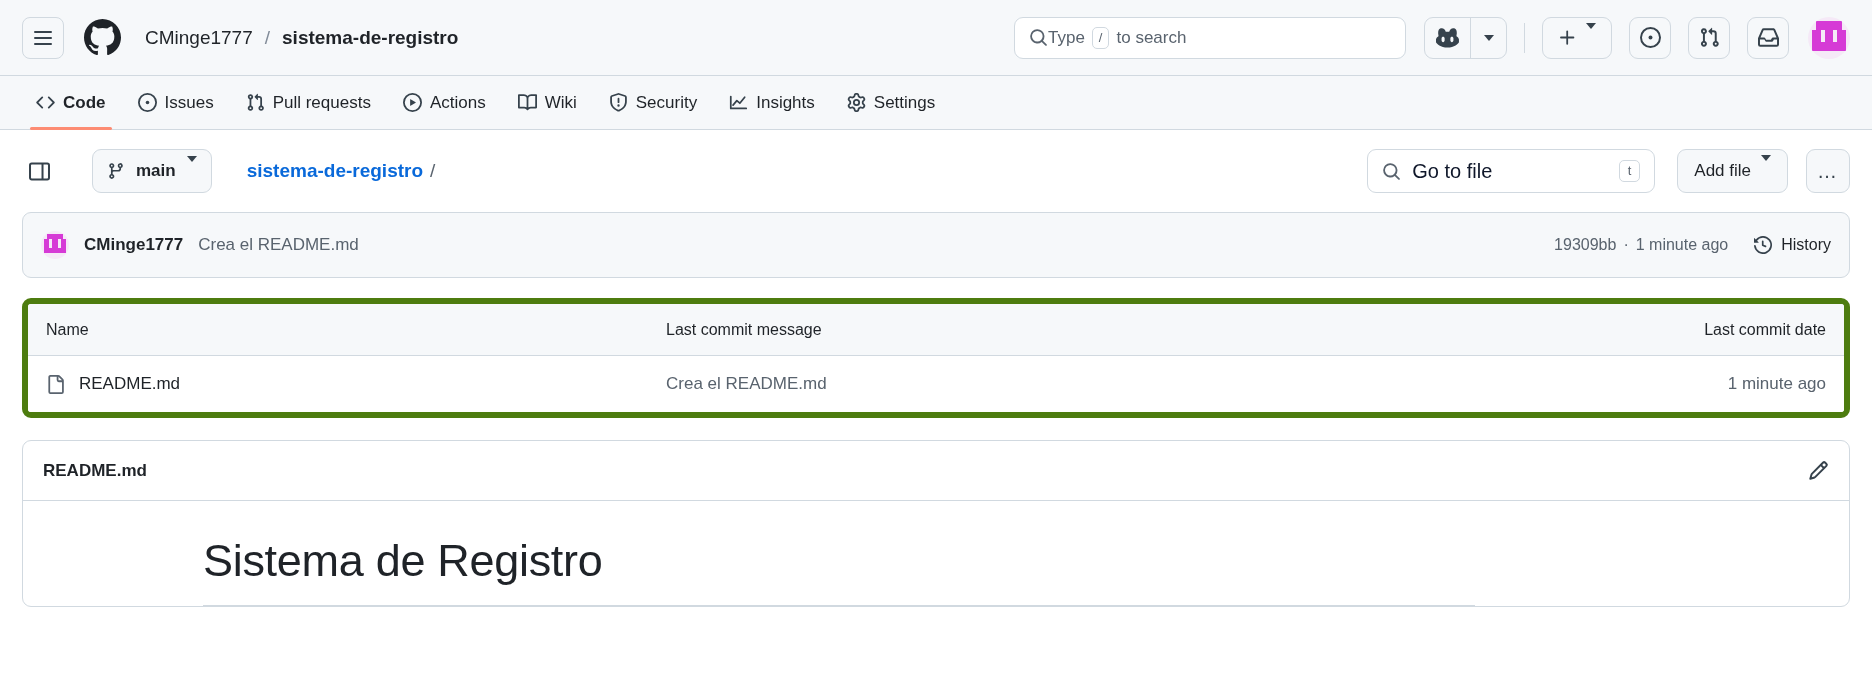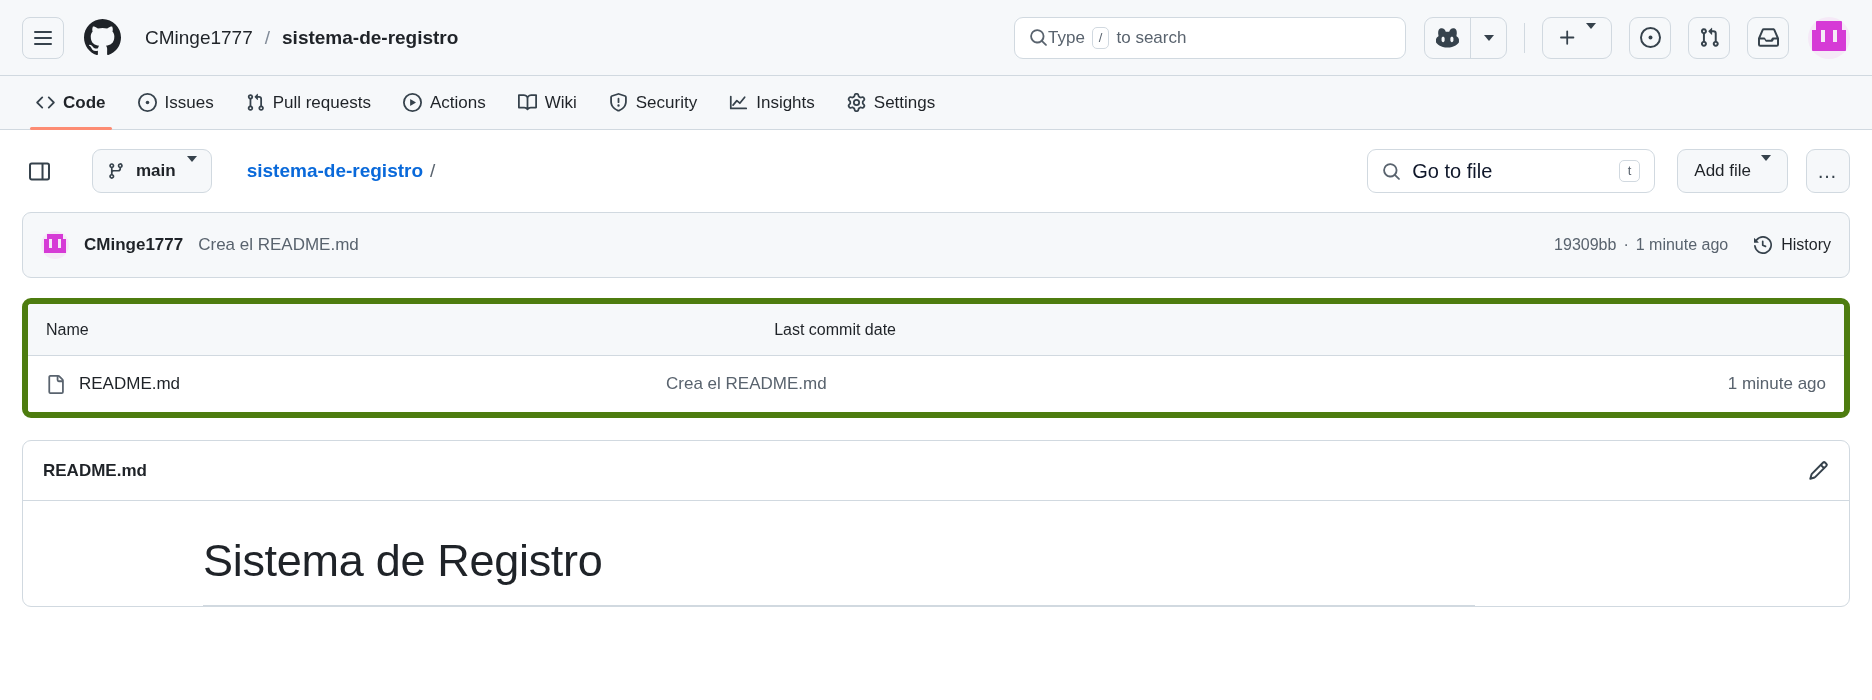--- a/index.html
+++ b/index.html
@@ -534,20 +534,21 @@
           </svg>
         </span>
         <span>History</span>
       </span>
     </div>
   </div>
 
   <div class="table">
     <div class="thead">
       <div class="col-name">Name</div>
+      <div class="col-msg">Last commit message</div>
       <div class="col-date">Last commit date</div>
     </div>
 
     <div class="trow">
       <div class="col-name">
         <span>
           <svg width="19" height="19" viewBox="0 0 16 16" fill="#59636e">
             <path d="M2 1.75C2 .784 2.784 0 3.75 0h6.586c.464 0 .909.184 1.237.513l2.914
             2.914c.329.328.513.773.513 1.237v9.586A1.75 1.75 0 0 1 13.25 16h-9.5A1.75 1.75 0 0 1
             2 14.25Zm1.75-.25a.25.25 0 0 0-.25.25v12.5c0 .138.112.25.25.25h9.5a.25.25 0 0 0

